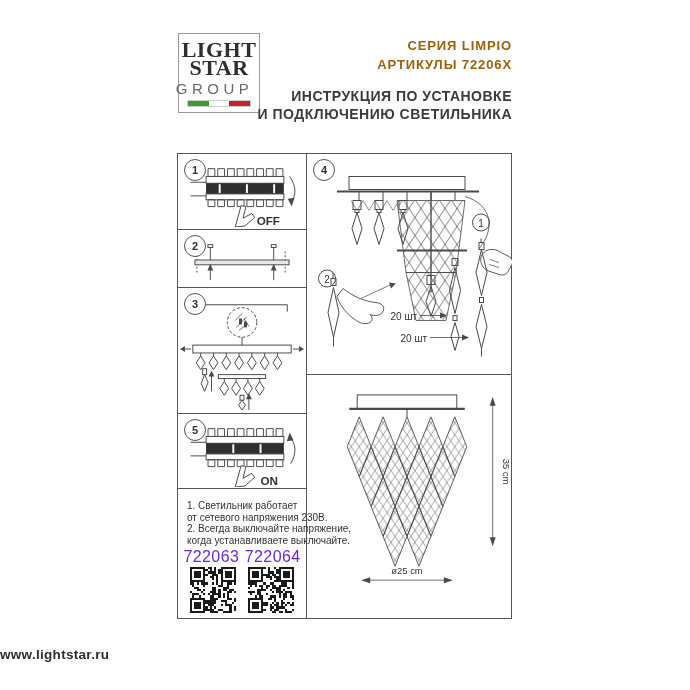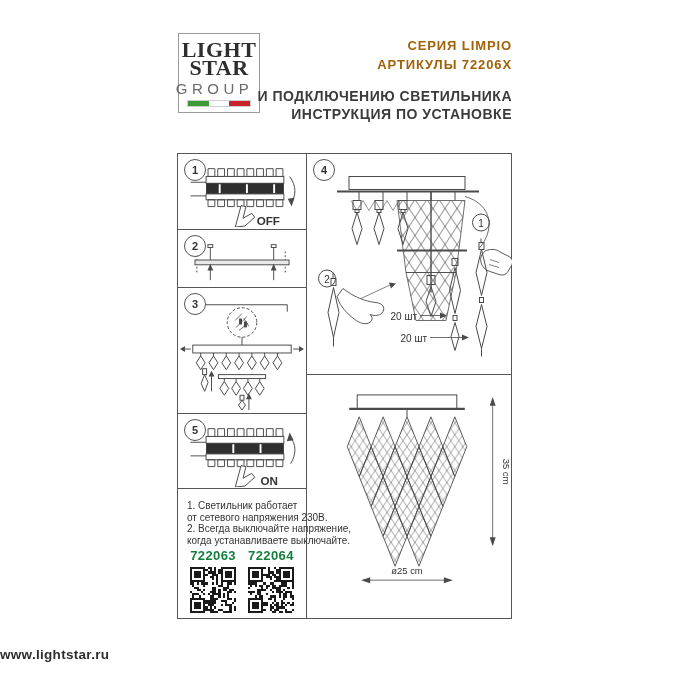--- a/index.html
+++ b/index.html
@@ -29,21 +29,21 @@
   .binfo{flex:1;}
   .b4{height:221px;border-bottom:1px solid #565656;}
   .bdim{flex:1;}
   .stepnum{position:absolute;top:5px;left:6px;width:20px;height:20px;border:1px solid #565656;border-radius:50%;
            font-size:11px;font-weight:bold;display:flex;align-items:center;justify-content:center;
            color:#333;background:#fff;z-index:2;}
   .dwg{position:absolute;}
   
   .notes{position:absolute;left:9px;top:11px;font-size:10px;line-height:11.6px;color:#333;white-space:nowrap;}
   .arts{position:absolute;left:0;top:59px;width:100%;display:flex;justify-content:space-evenly;
-        font-weight:bold;font-size:13px;letter-spacing:.4px;color:#15803d;}
+        font-weight:normal;font-size:16px;letter-spacing:.4px;color:#6d28d9;}
   .qrs{position:absolute;left:0;top:78px;width:100%;display:flex;justify-content:space-evenly;}
   .qr{width:46px;height:46px;background:#fff;}
   
   .footer{position:absolute;left:0;top:647px;width:100%;text-align:left;font-weight:bold;
           font-size:13.5px;letter-spacing:.3px;color:#2e2e2e;}
   svg{display:block;}
   svg text{font-family:"Liberation Sans",sans-serif;fill:#333;}
 </style>
 </head>
 <body>
@@ -58,22 +58,22 @@
       <span style="background: rgb(61, 155, 53);"></span>
       <span style="background: rgb(255, 255, 255);"></span>
       <span style="background: rgb(200, 35, 44);"></span>
     </div>
   </div>
 
   <div class="hdr">
     <div class="hdr-line">СЕРИЯ LIMPIO</div>
     <div class="hdr-line">АРТИКУЛЫ 72206X</div>
     <div class="hdr-title">
+      <div>ИНСТРУКЦИЯ ПО УСТАНОВКЕ</div>
       <div>И ПОДКЛЮЧЕНИЮ СВЕТИЛЬНИКА</div>
-      <div>ИНСТРУКЦИЯ ПО УСТАНОВКЕ</div>
     </div>
   </div>
 
   <div class="grid">
 
     <div class="colL">
 
       <div class="box b1">
         <div class="stepnum">1</div>
         <svg class="dwg" style="left:6px;top:3px;width:120px;height:70px" viewBox="0 0 118 72">

